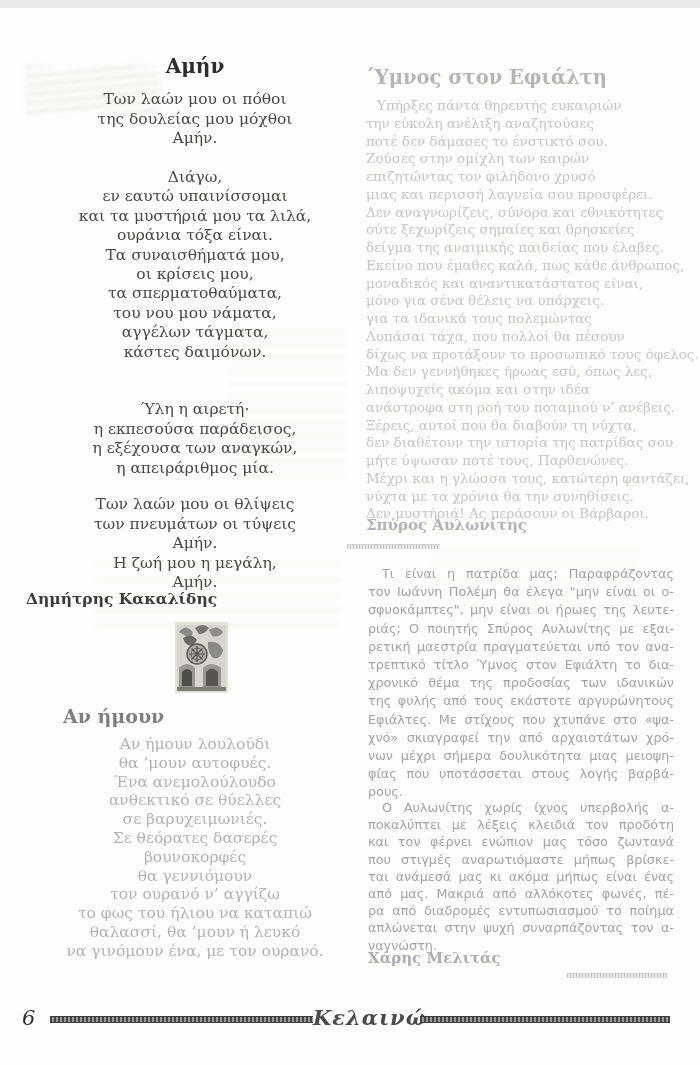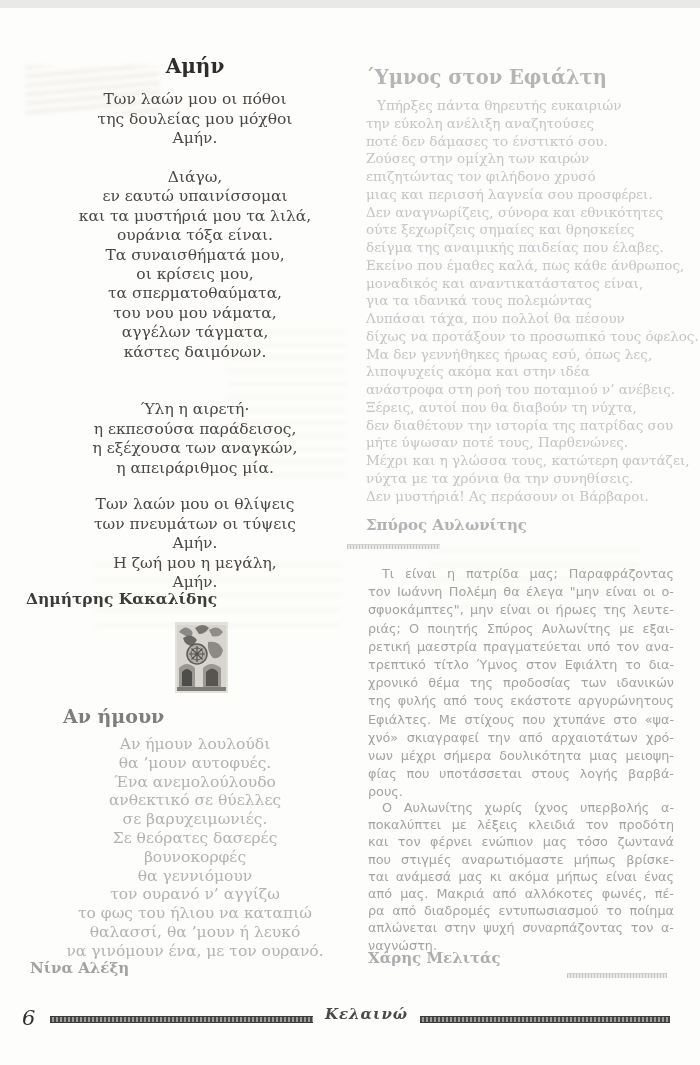--- a/index.html
+++ b/index.html
@@ -53,21 +53,21 @@
   .commentary .jline:last-child{text-align-last:left;}
   .commentary .jline:first-child{text-indent:14px;}
   .comm-author{left:368px;top:941px;width:300px;font-size:15px;font-weight:bold;color:#adacaf;}
 
   
   .page-num{left:22px;top:998px;font-size:21px;font-style:italic;color:#2f2f2f;}
   .band{height:5px;background:repeating-linear-gradient(90deg,#474747 0 2px,#9a9a98 2px 4px);
     border-top:1px solid #3a3a3a;border-bottom:1px solid #3a3a3a;}
   #band-left{left:50px;top:1008px;width:263px;}
   #band-right{left:420px;top:1008px;width:250px;}
-  .footer-title{left:313px;top:997px;width:107px;font-size:15px;font-weight:bold;font-style:italic;
+  .footer-title{left:313px;top:997px;width:107px;font-size:21px;font-weight:bold;font-style:italic;
     color:#4a4a4a;letter-spacing:1px;text-align:center;}
 
   
   .ghost{filter:blur(2px);pointer-events:none;}
   #ghost1{left:25px;top:58px;width:135px;height:48px;
     background:repeating-linear-gradient(175deg,rgba(140,130,120,.14) 0 3px,transparent 3px 9px);}
   #ghost2{left:228px;top:318px;width:118px;height:150px;
     background:repeating-linear-gradient(0deg,rgba(150,142,132,.10) 0 2px,transparent 2px 13px);}
   #ghost3{left:95px;top:548px;width:245px;height:70px;
     background:repeating-linear-gradient(0deg,rgba(150,142,132,.10) 0 2px,transparent 2px 15px);}
@@ -147,35 +147,35 @@
       <div class="jline">ανθεκτικό σε θύελλες</div>
       <div class="jline">σε βαρυχειμωνιές.</div>
       <div class="jline">Σε θεόρατες δασερές</div>
       <div class="jline">βουνοκορφές</div>
       <div class="jline">θα γεννιόμουν</div>
       <div class="jline">τον ουρανό ν’ αγγίζω</div>
       <div class="jline">το φως του ήλιου να καταπιώ</div>
       <div class="jline">θαλασσί, θα ’μουν ή λευκό</div>
       <div class="jline">να γινόμουν ένα, με τον ουρανό.</div>
     </div>
-  <div class="abs right-al p2-author">Νίνα Αλέξη</div>
 
   <div class="abs poem3-title">´Υμνος στον Εφιάλτη</div>
   <div class="abs nowrap p3-body">
       <div class="jline">Υπήρξες πάντα θηρευτής ευκαιριών</div>
       <div class="jline">την εύκολη ανέλιξη αναζητούσες</div>
       <div class="jline">ποτέ δεν δάμασες το ένστικτό σου.</div>
       <div class="jline">Ζούσες στην ομίχλη των καιρών</div>
       <div class="jline">επιζητώντας τον φιλήδονο χρυσό</div>
       <div class="jline">μιας και περισσή λαγνεία σου προσφέρει.</div>
       <div class="jline">Δεν αναγνωρίζεις, σύνορα και εθνικότητες</div>
       <div class="jline">ούτε ξεχωρίζεις σημαίες και θρησκείες</div>
       <div class="jline">δείγμα της αναιμικής παιδείας που έλαβες.</div>
       <div class="jline">Εκείνο που έμαθες καλά, πως κάθε άνθρωπος,</div>
       <div class="jline">μοναδικός και αναντικατάστατος είναι,</div>
+      <div class="jline">μόνο για σένα θέλεις να υπάρχεις.</div>
       <div class="jline">για τα ιδανικά τους πολεμώντας</div>
       <div class="jline">Λυπάσαι τάχα, που πολλοί θα πέσουν</div>
       <div class="jline">δίχως να προτάξουν το προσωπικό τους όφελος.</div>
       <div class="jline">Μα δεν γεννήθηκες ήρωας εσύ, όπως λες,</div>
       <div class="jline">λιποψυχείς ακόμα και στην ιδέα</div>
       <div class="jline">ανάστροφα στη ροή του ποταμιού ν’ ανέβεις.</div>
       <div class="jline">Ξέρεις, αυτοί που θα διαβούν τη νύχτα,</div>
       <div class="jline">δεν διαθέτουν την ιστορία της πατρίδας σου</div>
       <div class="jline">μήτε ύψωσαν ποτέ τους, Παρθενώνες.</div>
       <div class="jline">Μέχρι και η γλώσσα τους, κατώτερη φαντάζει,</div>

